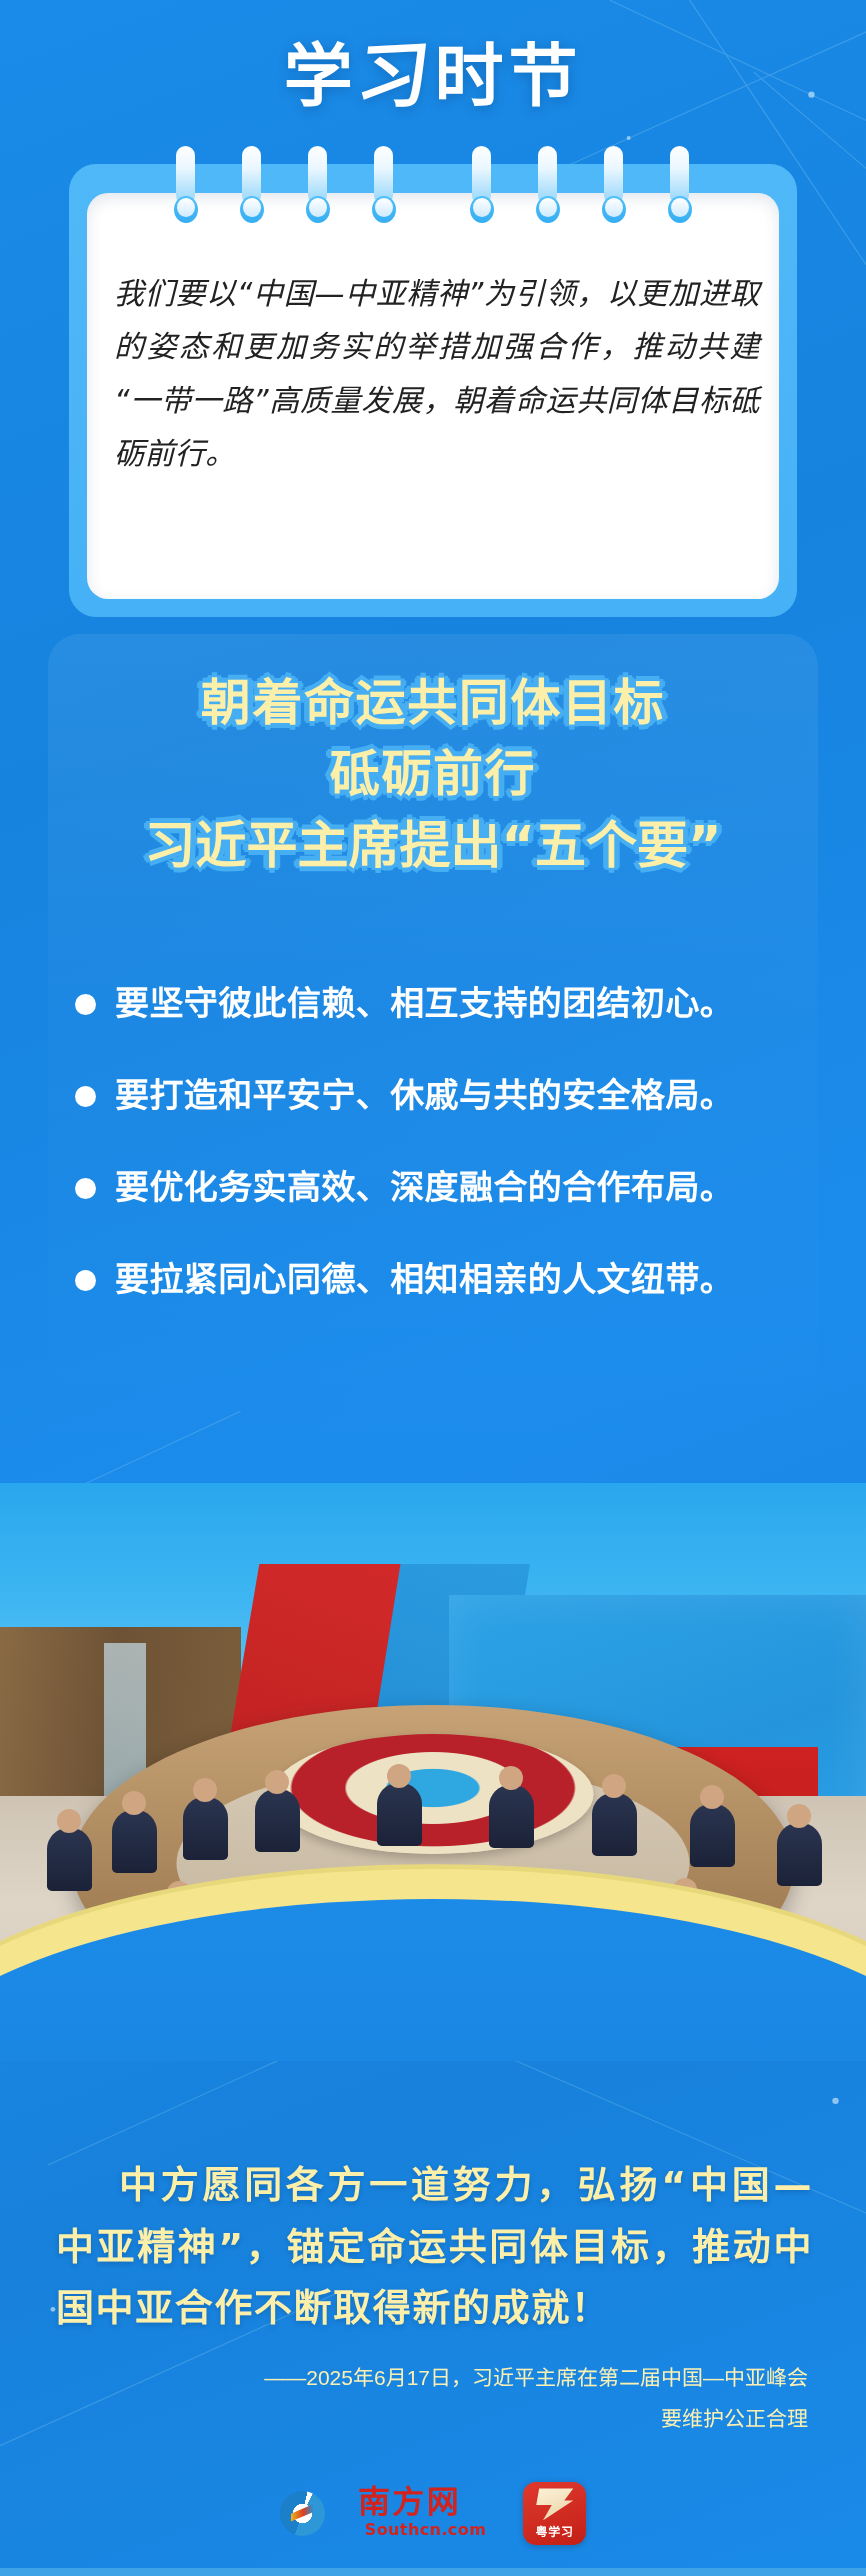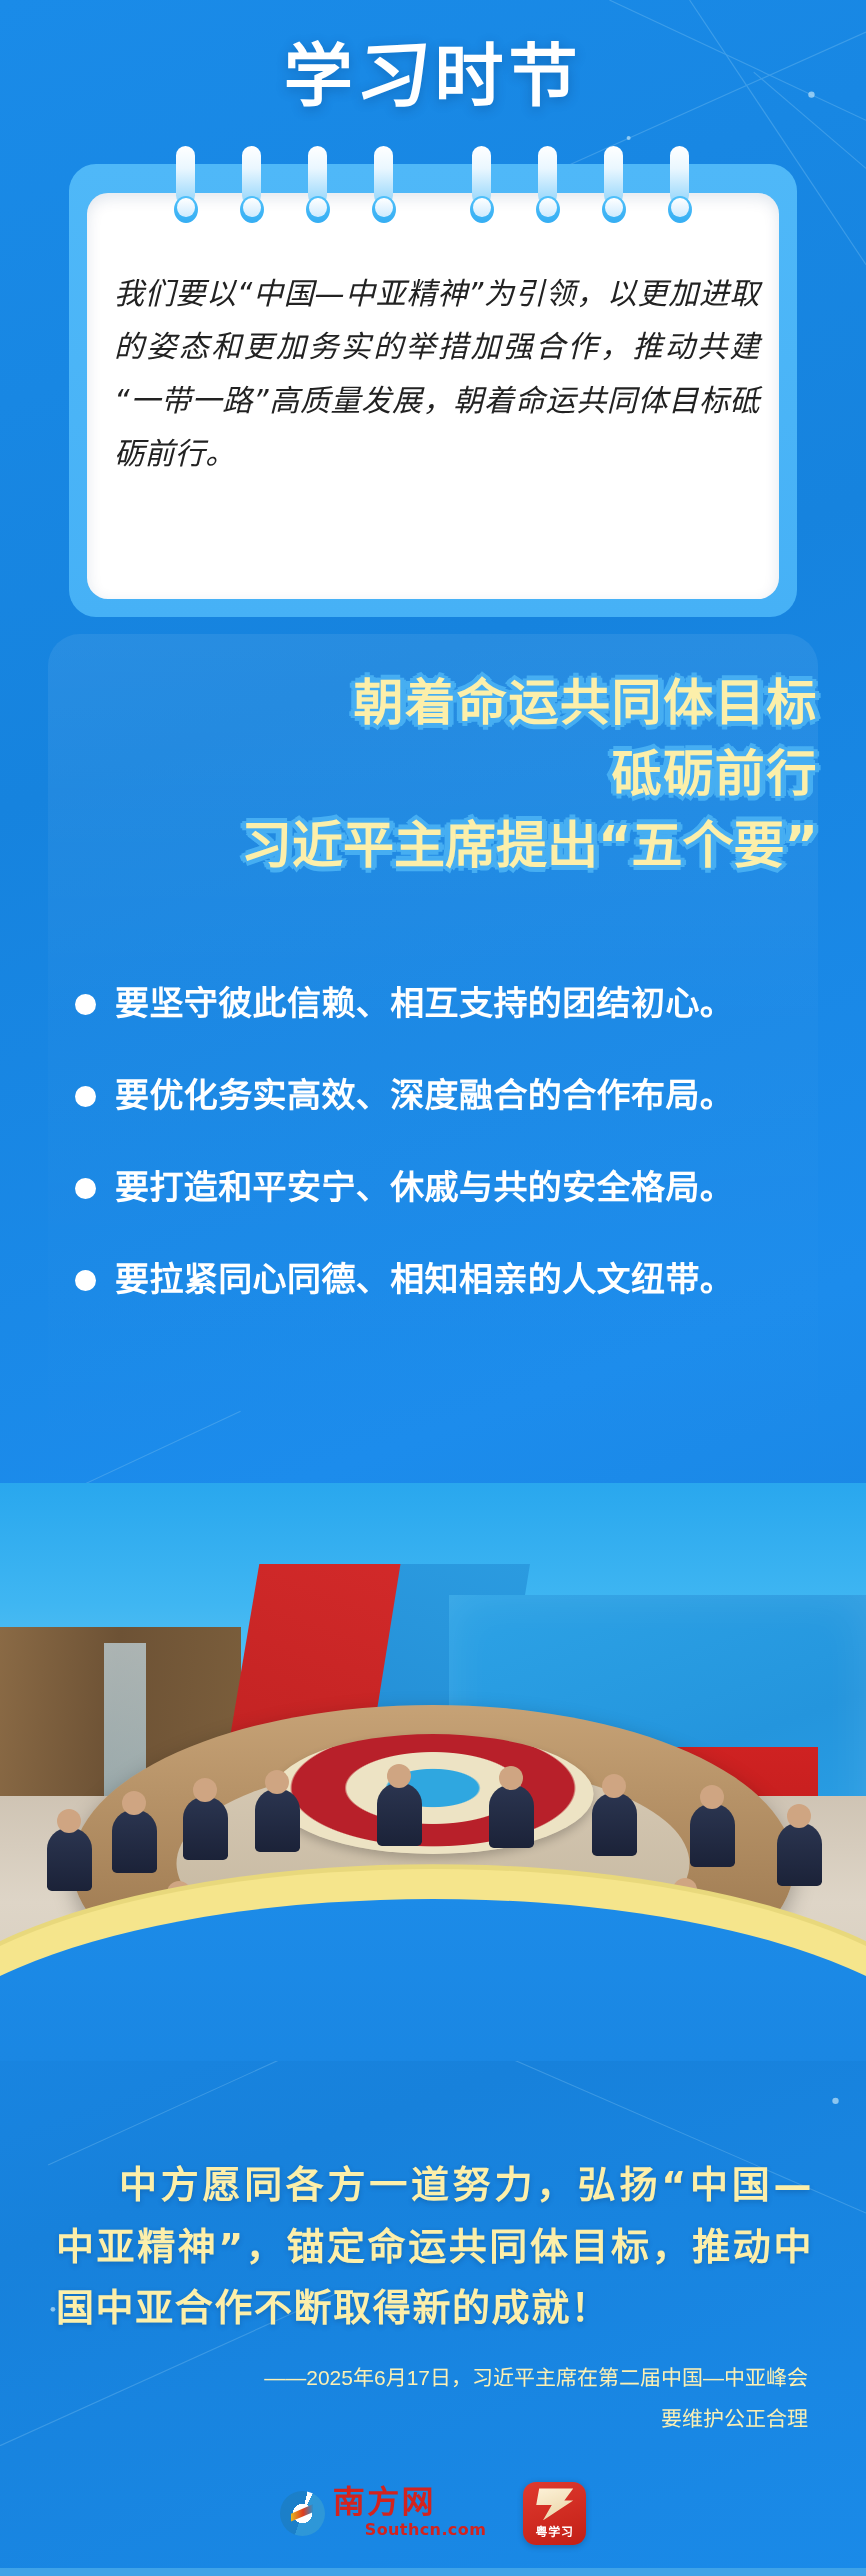--- a/index.html
+++ b/index.html
@@ -94,21 +94,21 @@
 
   
   .panel{
     position:absolute; top:634px; left:48px;
     width:770px; height:850px;
     border-radius:32px 32px 0 0;
     background:linear-gradient(180deg,rgba(255,255,255,.075) 0%,rgba(255,255,255,.02) 45%,rgba(255,255,255,0) 100%);
   }
   .headline{
     position:absolute; top:34px; left:0; width:100%;
-    text-align:right;
+    text-align:center;
     color:#FCEFAA;
     font-weight:bold;
     font-size:50px;
     line-height:1.42;
     letter-spacing:1.6px;
     font-family:"DejaVu Sans","Liberation Sans",sans-serif;
     text-shadow:
       -2.4px 0 0 #46AEF2, 2.4px 0 0 #46AEF2, 0 -2.4px 0 #46AEF2, 0 2.4px 0 #46AEF2,
       -4px 2.4px 0 #46AEF2, 4px 2.4px 0 #46AEF2, -4px -2.4px 0 #46AEF2, 4px -2.4px 0 #46AEF2,
       -5.6px 0 0 #46AEF2, 5.6px 0 0 #46AEF2, 0 4.8px 0 #46AEF2, 0 -4.8px 0 #46AEF2;
@@ -293,21 +293,21 @@
       radial-gradient(circle at 50% 50%, #ffffff 0 30%, transparent 31%),
       conic-gradient(from 200deg,#1B7FC9 0 48%,#ffffff 48% 52%,#2E97D8 52% 100%);
     position:relative; flex:0 0 auto;
   }
   .swirl:after{
     content:""; position:absolute; left:11.2px; top:13px;
     width:22.5px; height:17.6px;
     background:linear-gradient(90deg,#E8B720 0%,#E03C1E 55%,#2B8FCE 100%);
     clip-path:polygon(0 55%,100% 0,100% 45%,0 100%);
   }
-  .south-txt{ display:flex; flex-direction:column; }
+  .south-txt{ display:flex; flex-direction:column; align-items:center; }
   .south-cn{
     color:#D3231E; font-size:32px; font-weight:bold; letter-spacing:2.4px;
     line-height:1; font-family:"DejaVu Sans","Liberation Sans",sans-serif;
   }
   .south-en{
     color:#D3231E; font-size:16px; font-weight:bold; letter-spacing:0.4px;
     line-height:1.5; font-family:"DejaVu Sans","Liberation Sans",sans-serif;margin-left:32px;
   }
   .logo-yue{
     width:63px; height:63px; border-radius:13px;
@@ -410,25 +410,25 @@
       <div class="l3">习近平主席提出“五个要”</div>
     </div>
 
     <div class="bullets">
       <div class="bullet">
         <span class="dot"></span>
         <span class="bullet-text">要坚守彼此信赖、相互支持的团结初心。</span>
       </div>
       <div class="bullet">
         <span class="dot"></span>
-        <span class="bullet-text">要优化务实高效、深度融合的合作布局。</span>
+        <span class="bullet-text">要打造和平安宁、休戚与共的安全格局。</span>
       </div>
       <div class="bullet">
         <span class="dot"></span>
-        <span class="bullet-text">要打造和平安宁、休戚与共的安全格局。</span>
+        <span class="bullet-text">要优化务实高效、深度融合的合作布局。</span>
       </div>
       <div class="bullet">
         <span class="dot"></span>
         <span class="bullet-text">要拉紧同心同德、相知相亲的人文纽带。</span>
       </div>
     </div>
 
   </div>
 
   <div class="photo">

